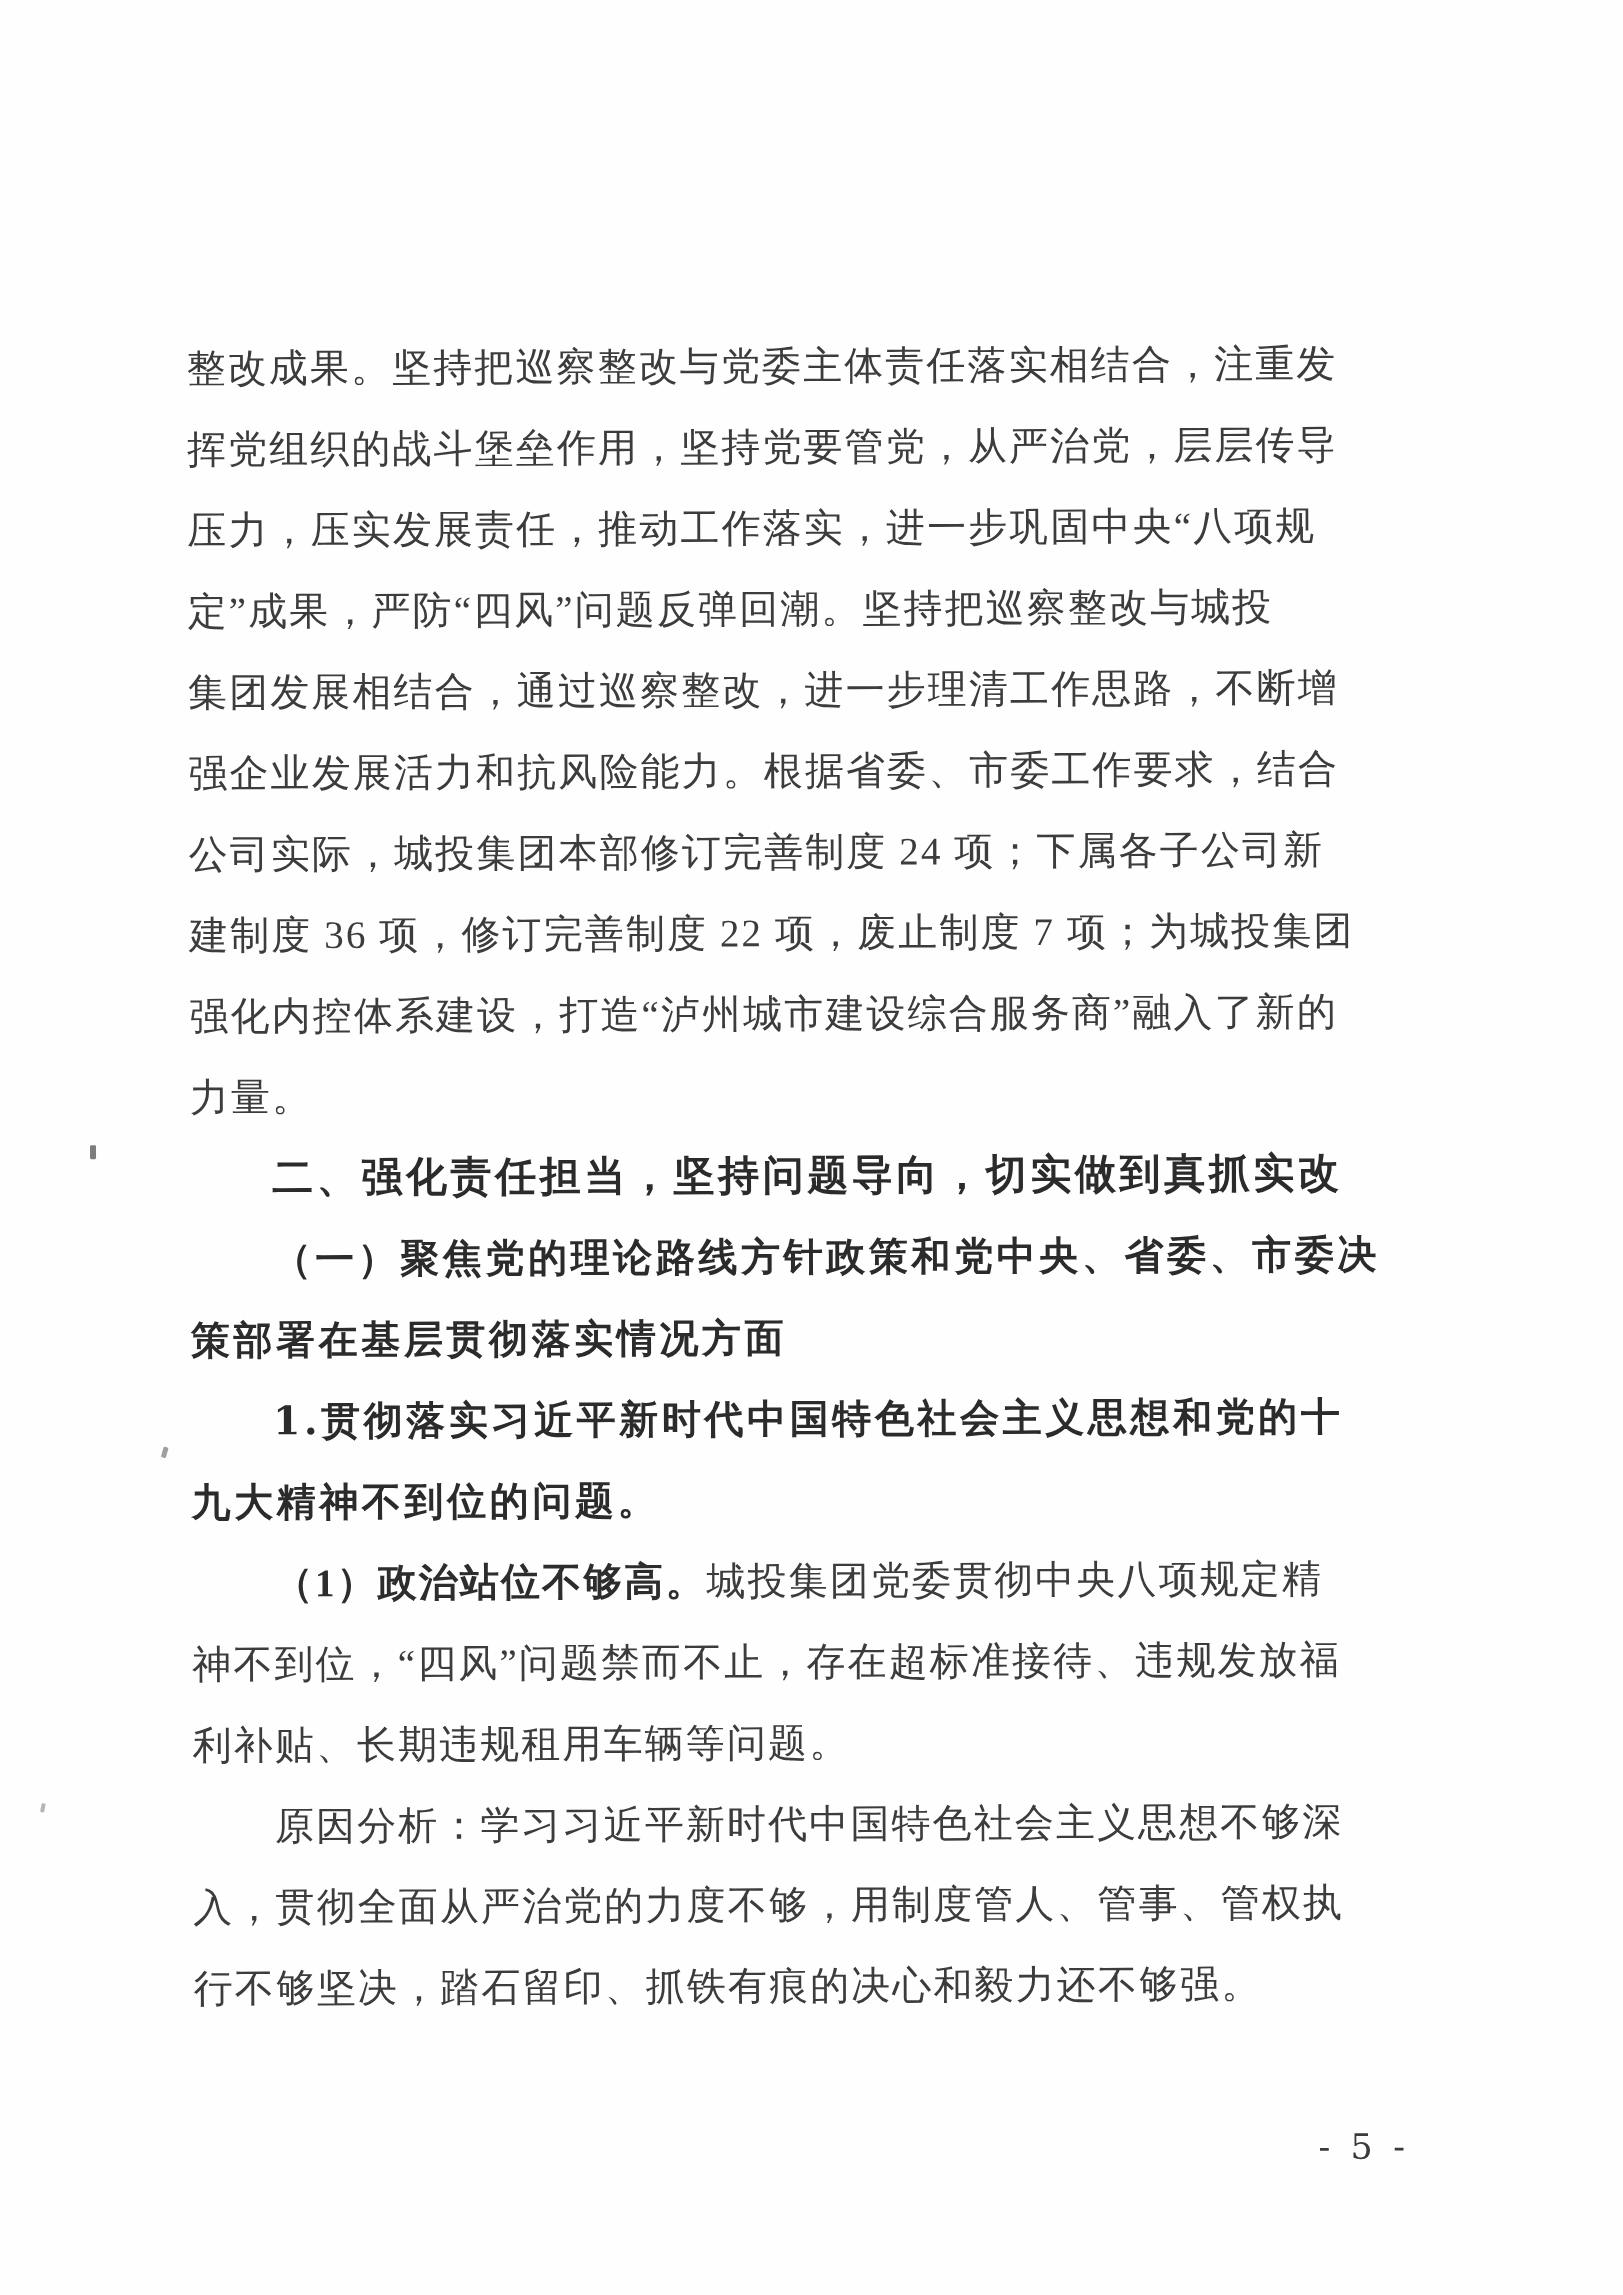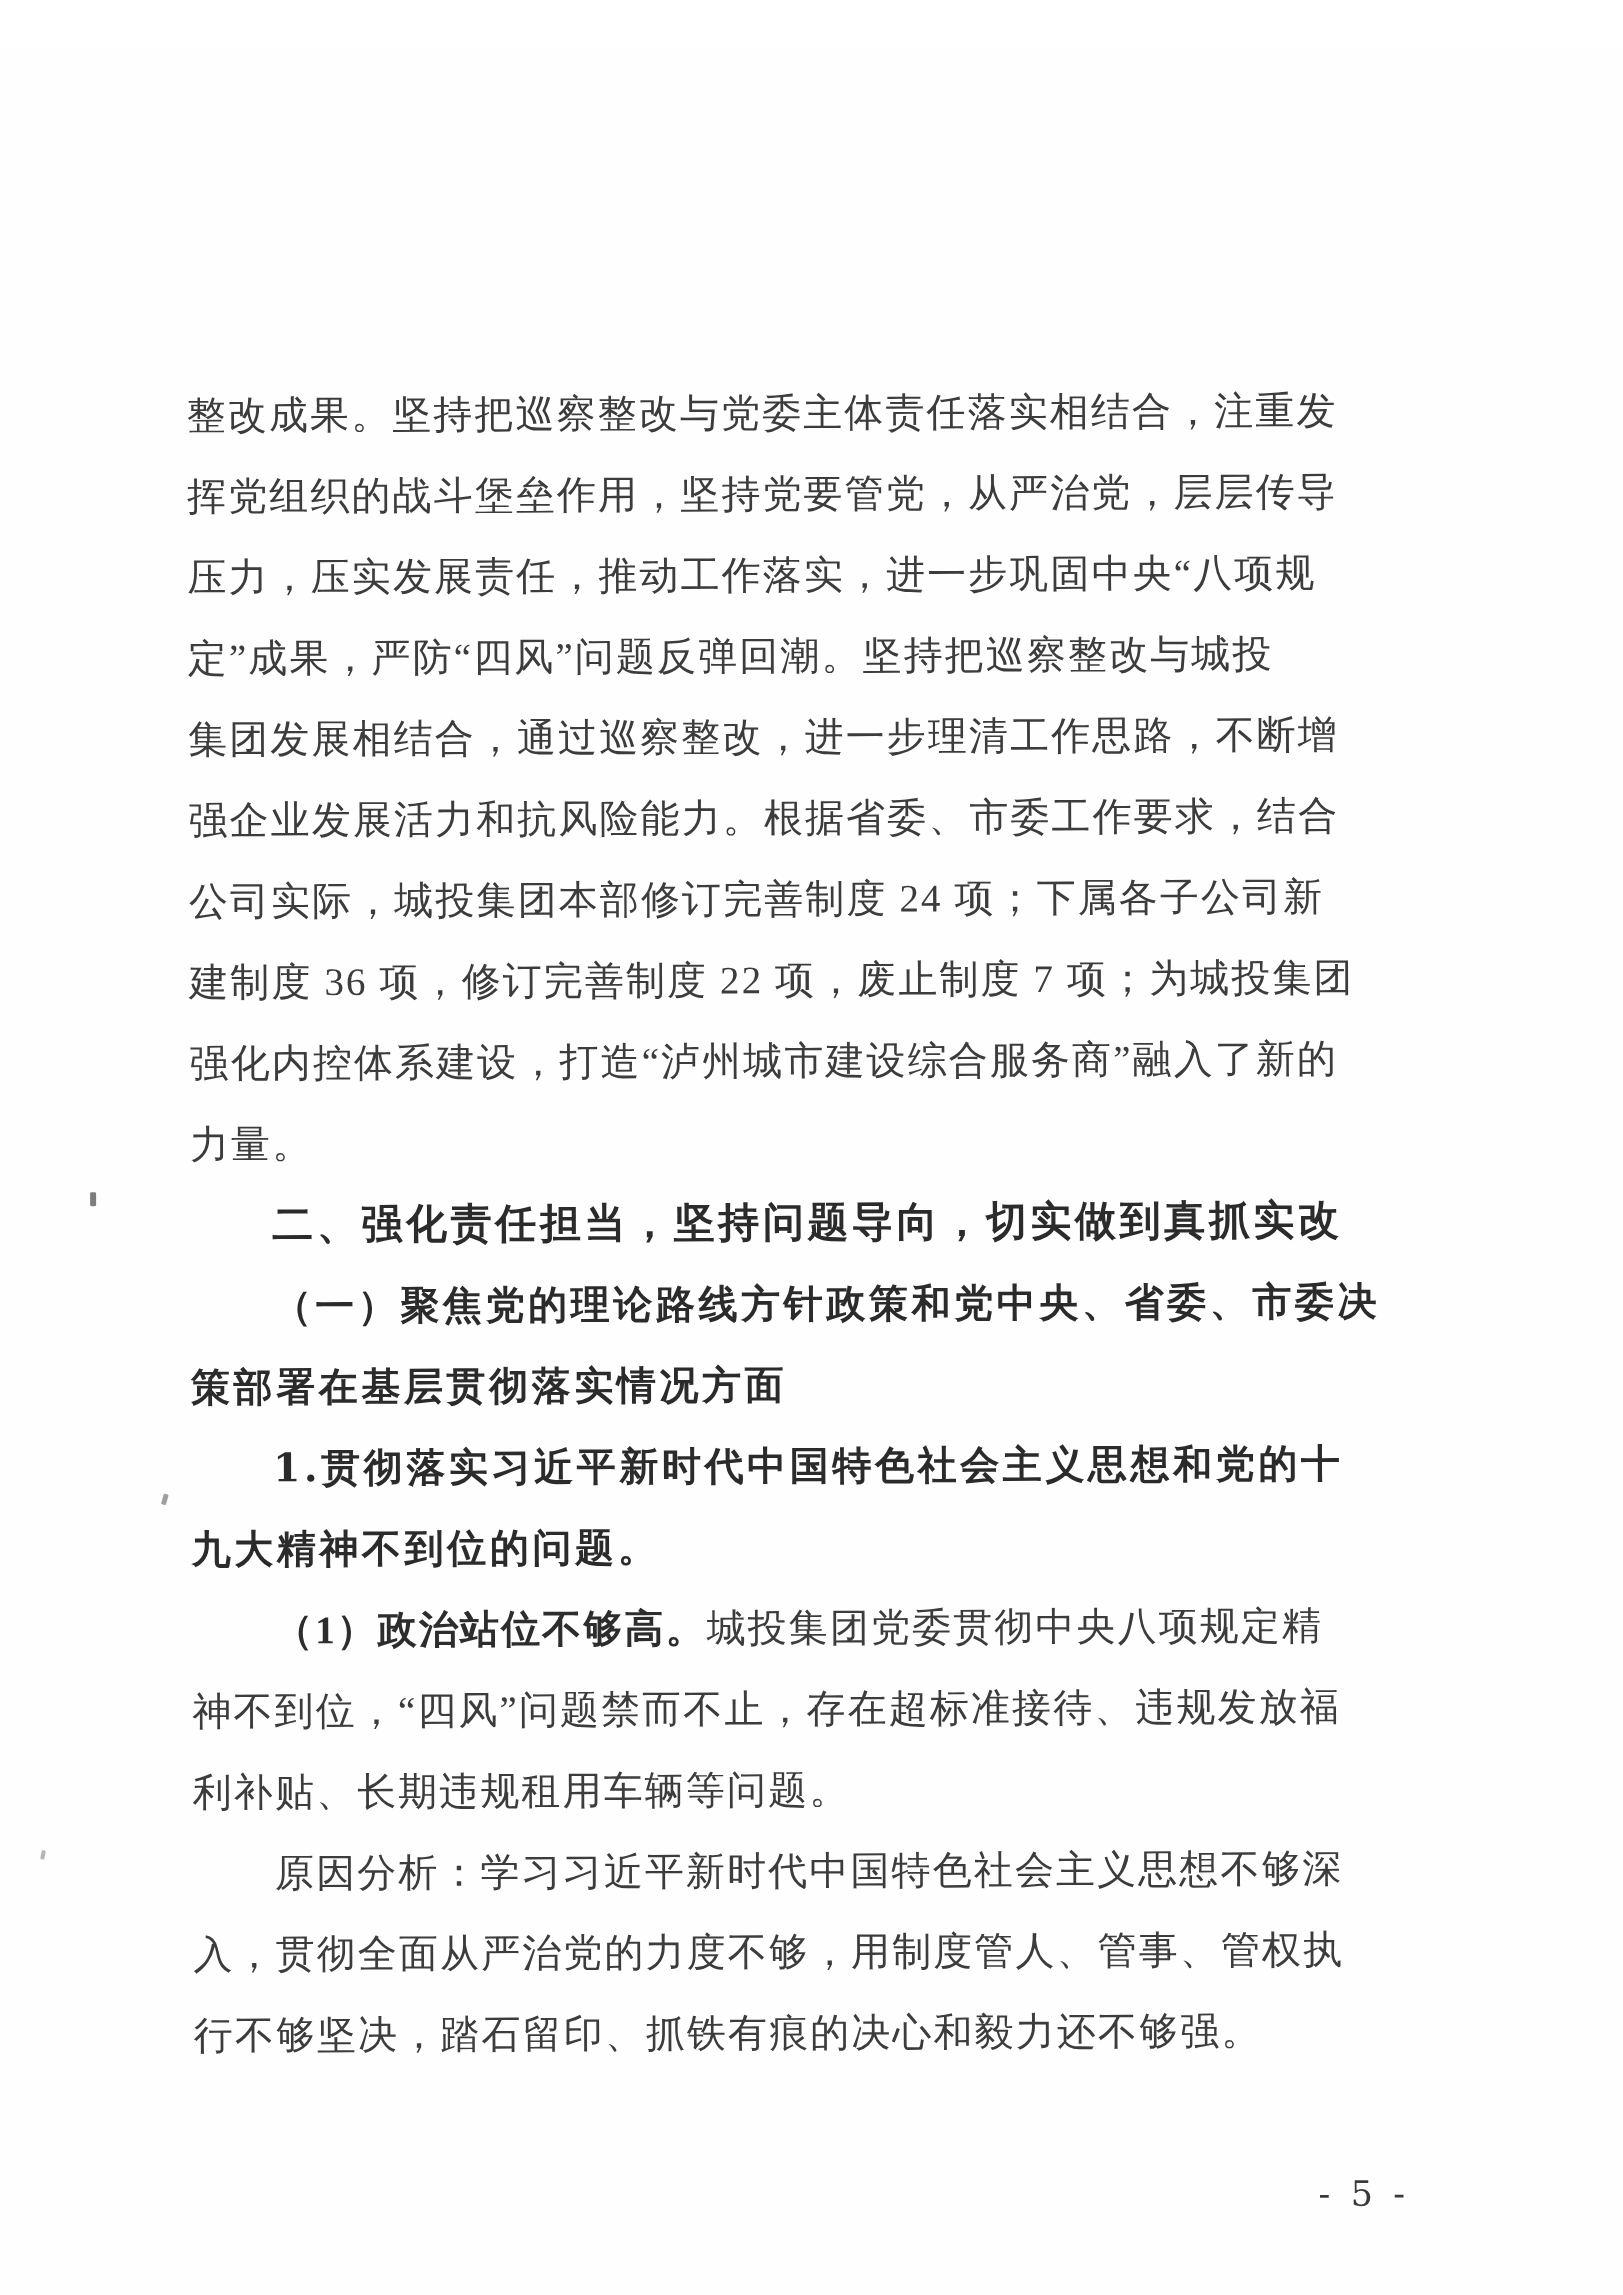--- a/index.html
+++ b/index.html
@@ -11,21 +11,20 @@
     height: 2295px;
     background: #ffffff;
     position: relative;
     overflow: hidden;
     font-family: "Liberation Serif", serif;
   }
   .sheet {
     position: absolute;
     inset: 0;
     background: #fefefe;
-    margin-top: 47px;
   }
   
   .rot {
     position: absolute;
     inset: 0;
     transform: rotate(-0.25deg);
     transform-origin: 50% 50%;
   }
   .content {
     position: absolute;

